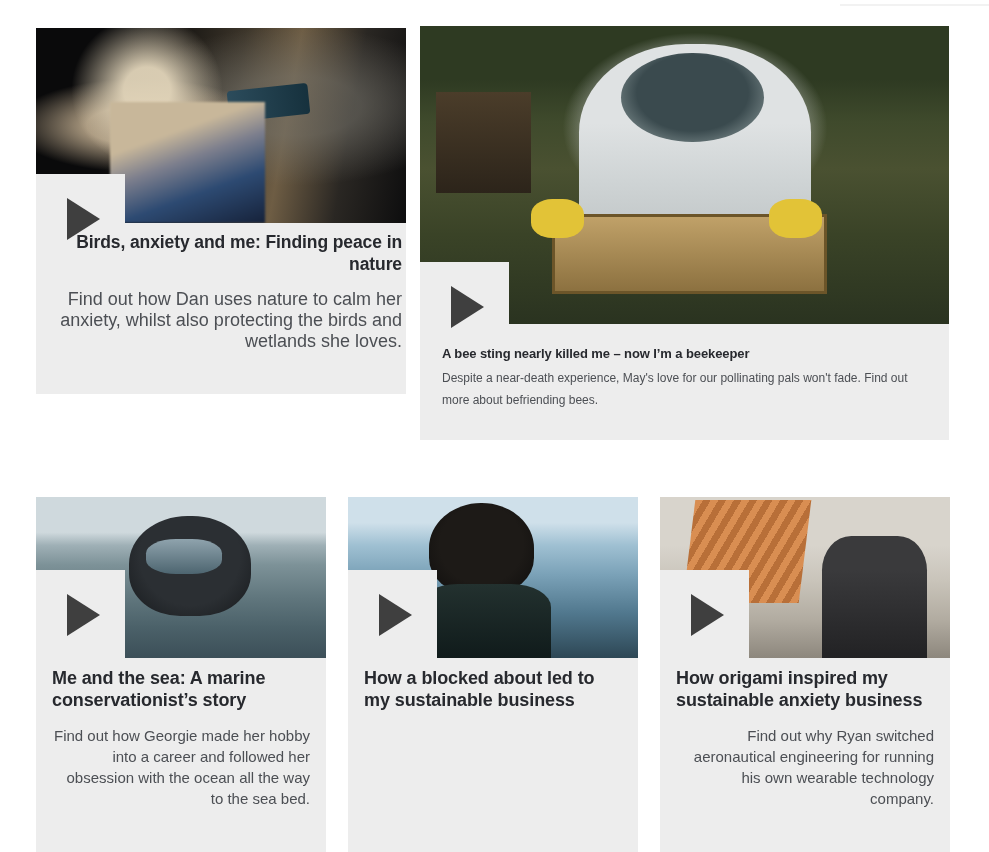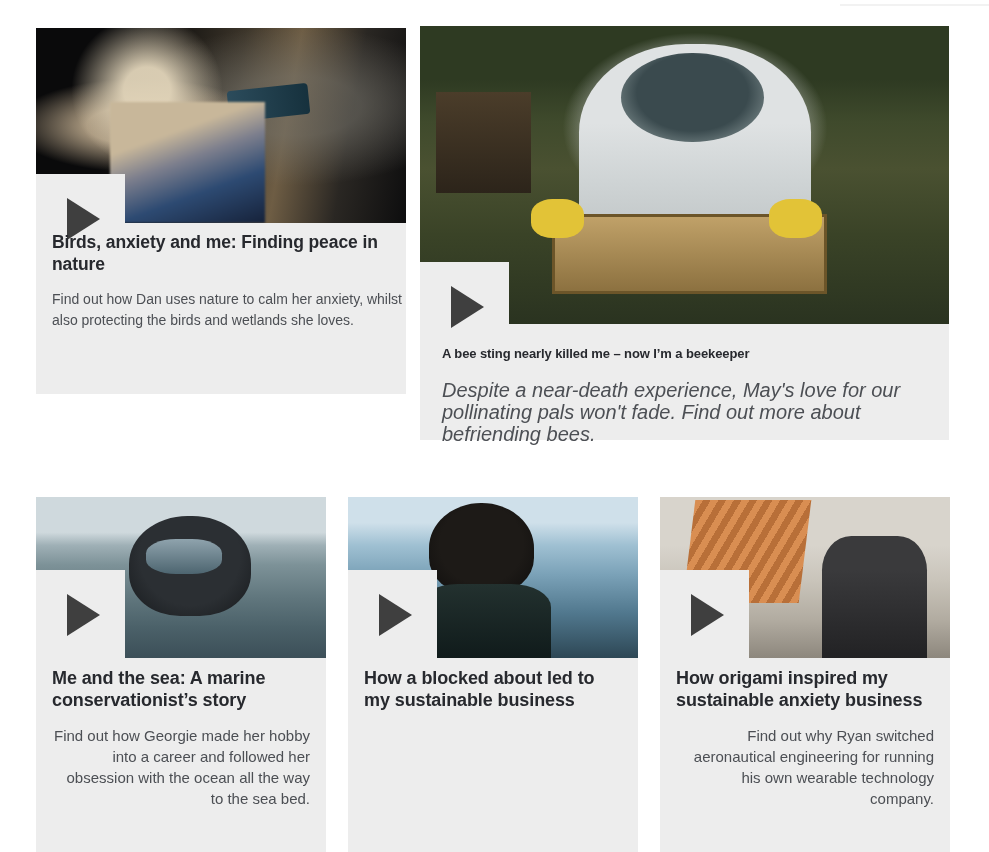--- a/index.html
+++ b/index.html
@@ -49,30 +49,30 @@
     border-left:33px solid #3f3f3f;
     border-top:21px solid transparent;
     border-bottom:21px solid transparent;
     margin-left:6px;
   }
 
   
   #card-birds{left:36px;top:28px;width:370px;height:366px;}
   #card-birds .media{position:absolute;left:0;top:0;width:370px;height:195px;}
   #card-birds .play{left:0px;top:146px;}
-  #card-birds .body{position:absolute;left:0;top:203px;width:382px;padding:0 16px;}
+  #card-birds .body{position:absolute;left:0;top:203px;width:382px;padding:0 16px;text-align:right;}
   #card-birds .title{font-size:17.5px;line-height:22px;}
-  #card-birds .summary{font-size:14px;line-height:21px;margin-top:14px;}
+  #card-birds .summary{font-size:18px;line-height:21px;margin-top:14px;}
 
   #card-bee{left:420px;top:26px;width:529px;height:414px;}
   #card-bee .media{position:absolute;left:0;top:0;width:529px;height:298px;}
   #card-bee .play{left:0px;top:236px;}
   #card-bee .body{position:absolute;left:0;top:316px;width:529px;padding:0 22px;}
   #card-bee .title{font-size:13px;line-height:23px;}
-  #card-bee .summary{font-size:20px;line-height:22px;margin-top:14px;font-style:italic;}
+  #card-bee .summary{font-size:12px;line-height:22px;margin-top:2px;}
 
   
   .brow{top:497px;width:290px;height:355px;}
   .brow .media{position:absolute;left:0;top:0;width:290px;height:161px;}
   .brow .play{left:0px;top:73px;}
   .brow .body{position:absolute;left:0;top:170px;width:290px;padding:0 16px;}
   .brow .title{font-size:18px;line-height:22px;}
   .brow .summary{font-size:15px;line-height:21px;margin-top:14px;text-align:right;}
 
   #card-sea{left:36px;}

